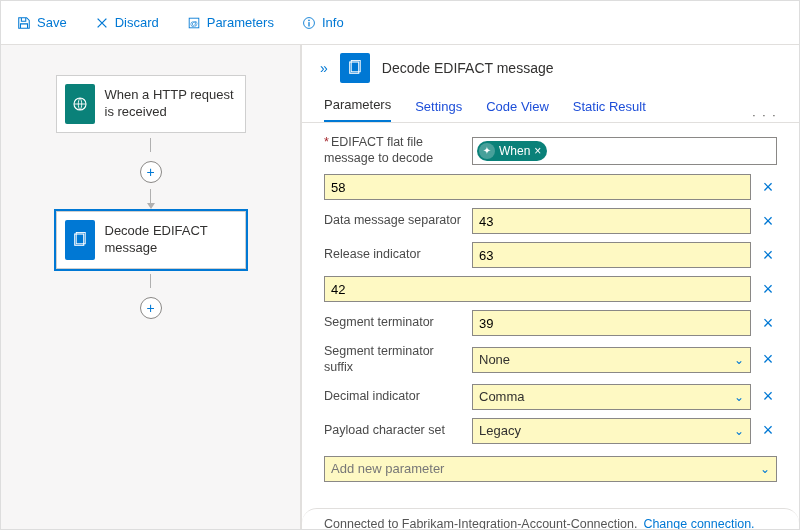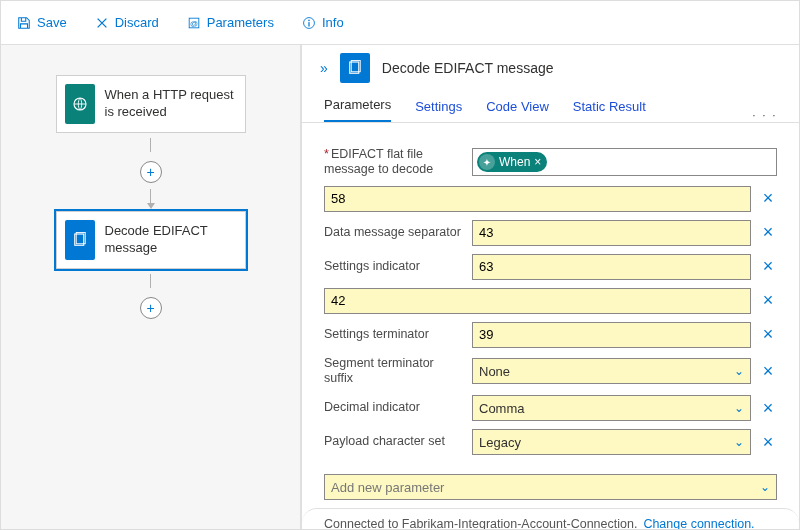--- a/index.html
+++ b/index.html
@@ -23,34 +23,34 @@
   
   .panel { flex:1; display:flex; flex-direction:column; border-left:1px solid #e1dfdd; }
   .phdr { display:flex; align-items:center; height:46px; padding:0 18px; gap:12px; }
   .chev { color:#0078d4; font-size:14px; cursor:pointer; }
   .phdr .pbadge { width:30px; height:30px; background:#0078d4; color:#fff; border-radius:2px; display:flex; align-items:center; justify-content:center; }
   .ptitle { font-size:14px; }
   .tabs { display:flex; gap:24px; padding:0 22px; border-bottom:1px solid #e1dfdd; height:32px; align-items:flex-end; }
   .tab { padding-bottom:8px; cursor:pointer; color:#1d4ed8; }
   .tab.active { border-bottom:2px solid #0078d4; color:#323130; }
   .dots { margin-left:auto; color:#605e5c; cursor:pointer; letter-spacing:1px; }
-  .body { flex:1; overflow:auto; padding:12px 22px 8px; display:flex; flex-direction:column; gap:8px;justify-content:flex-end; }
+  .body { flex:1; overflow:auto; padding:12px 22px 8px; display:flex; flex-direction:column; gap:8px; }
   .row { display:flex; align-items:center; gap:8px; }
   .lab { width:140px; font-size:12.5px; color:#4a4a4a; line-height:1.25; }
   .lab .req { color:#a4262c; margin-right:2px; }
   .field { flex:1; }
   .clearx { width:18px; color:#0078d4; font-size:18px; font-weight:300; cursor:pointer; text-align:center; }
   input.txt, .select { width:100%; height:26px; border:1px solid #8a8886; padding:0 6px; font-size:13px; background:#fef9c3; }
   .select { display:flex; align-items:center; justify-content:space-between; cursor:pointer; }
   .chevd { color:#0078d4; font-size:12px; }
   .pill-field { flex:1; height:28px; border:1px solid #8a8886; display:flex; align-items:center; padding:2px 4px; }
   .pill { background:#0a8179; color:#fff; border-radius:10px; height:20px; display:flex; align-items:center; padding:0 6px 0 2px; gap:4px; font-size:12px; }
   .pill .picon { width:16px; height:16px; background:rgba(255,255,255,.25); border-radius:50%; display:flex; align-items:center; justify-content:center; font-size:10px; }
   .pill .px { cursor:pointer; font-size:12px; }
-  .addparam { margin-top:11px; }
+  .addparam { margin-top:4px; }
   .addparam .select { color:#777; }
   .footer { border-top:1px solid #e1dfdd; padding:8px 22px; font-size:12.5px; color:#555; display:flex; gap:6px; align-items:center;border-radius:15px; }
   .footer a { color:#0078d4; text-decoration:none; cursor:pointer; }
   svg { display:block; }
 </style>
 </head>
 <body>
 
 <div class="toolbar">
   <div class="tbtn">
@@ -162,32 +162,32 @@
         <div class="clearx">×</div>
       </div>
 
       <div class="row">
         <div class="lab">Data message separator</div>
         <div class="field"><input class="txt" value="43" style=""></div>
         <div class="clearx">×</div>
       </div>
 
       <div class="row">
-        <div class="lab">Settings indicator</div>
+        <div class="lab">Release indicator</div>
         <div class="field"><input class="txt" value="63" style=""></div>
         <div class="clearx">×</div>
       </div>
 
       <div class="row">
         <div class="field"><input class="txt" value="42" style=""></div>
         <div class="clearx">×</div>
       </div>
 
       <div class="row">
-        <div class="lab">Settings terminator</div>
+        <div class="lab">Segment terminator</div>
         <div class="field"><input class="txt" value="39" style=""></div>
         <div class="clearx">×</div>
       </div>
 
       <div class="row">
         <div class="lab">Segment terminator suffix</div>
         <div class="field">
           <div class="select">
             <span>None</span>
             <span class="chevd">⌄</span>

